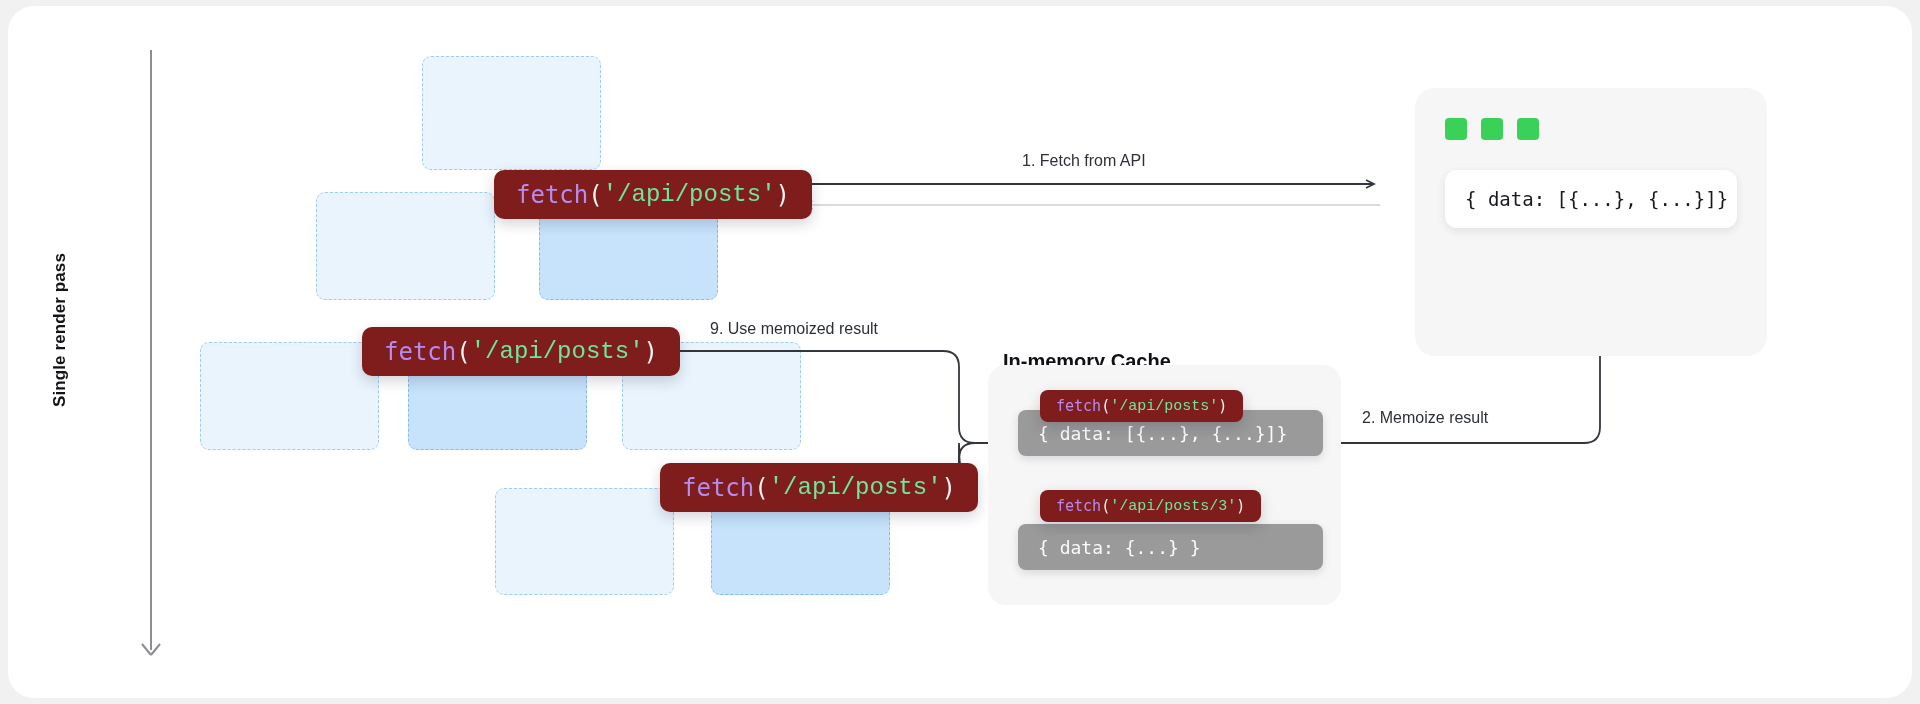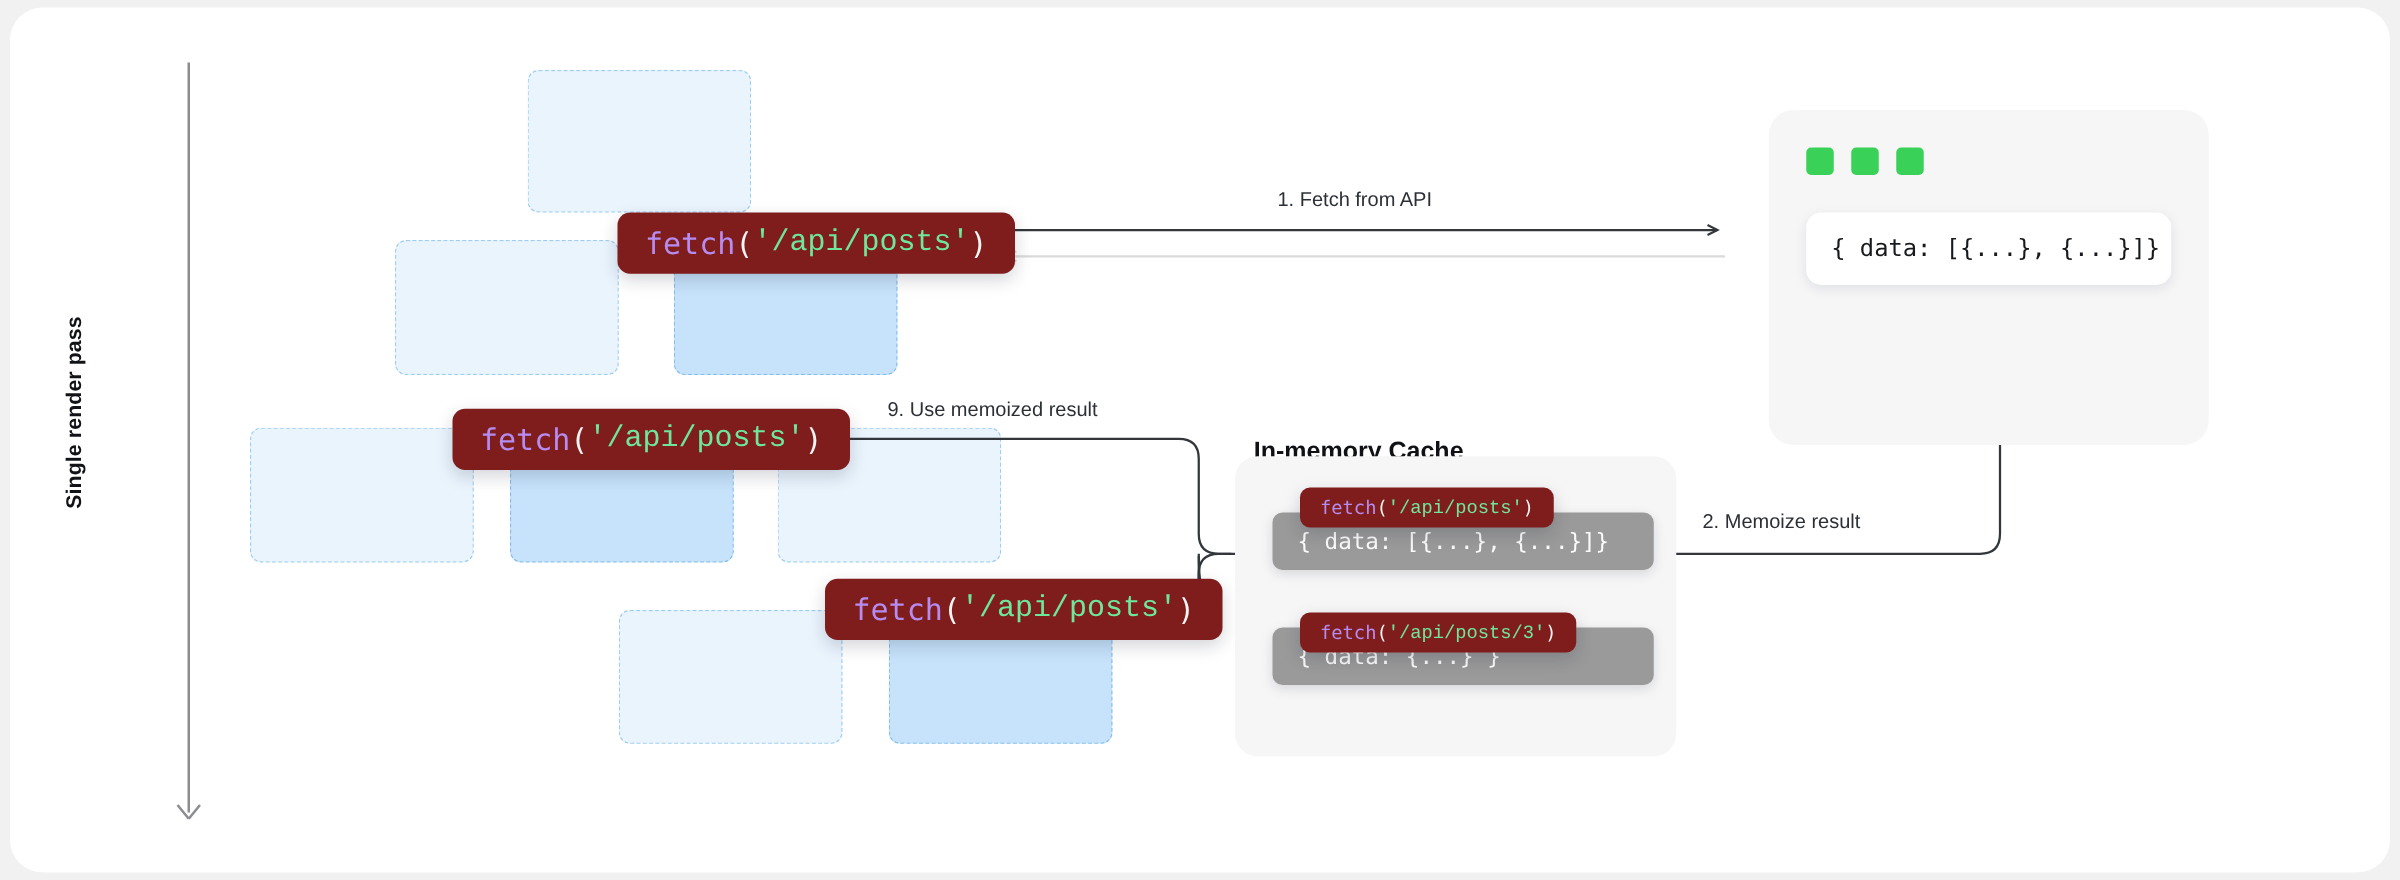--- a/index.html
+++ b/index.html
@@ -276,21 +276,21 @@
       <div class="cache-val" style="left:30px; top:45px; width:285px; height:46px;">{ data: [{...}, {...}]}</div>
       <div class="pill small" style="left:52px; top:25px;">
         <span class="fn">fetch</span>
         <span class="punc">(</span>
         <span class="str">'/api/posts'</span>
         <span class="punc">)</span>
       </div>
     </div>
 
     <div class="cache-entry">
-      <div class="cache-val" style="left:30px; top:137px; width:285px; height:46px;">{ data: {...} }</div>
+      <div class="cache-val" style="left:30px; top:159px; width:285px; height:46px;">{ data: {...} }</div>
       <div class="pill small" style="left:52px; top:125px;">
         <span class="fn">fetch</span>
         <span class="punc">(</span>
         <span class="str">'/api/posts/3'</span>
         <span class="punc">)</span>
       </div>
     </div>
   </div>
 </div>
 

